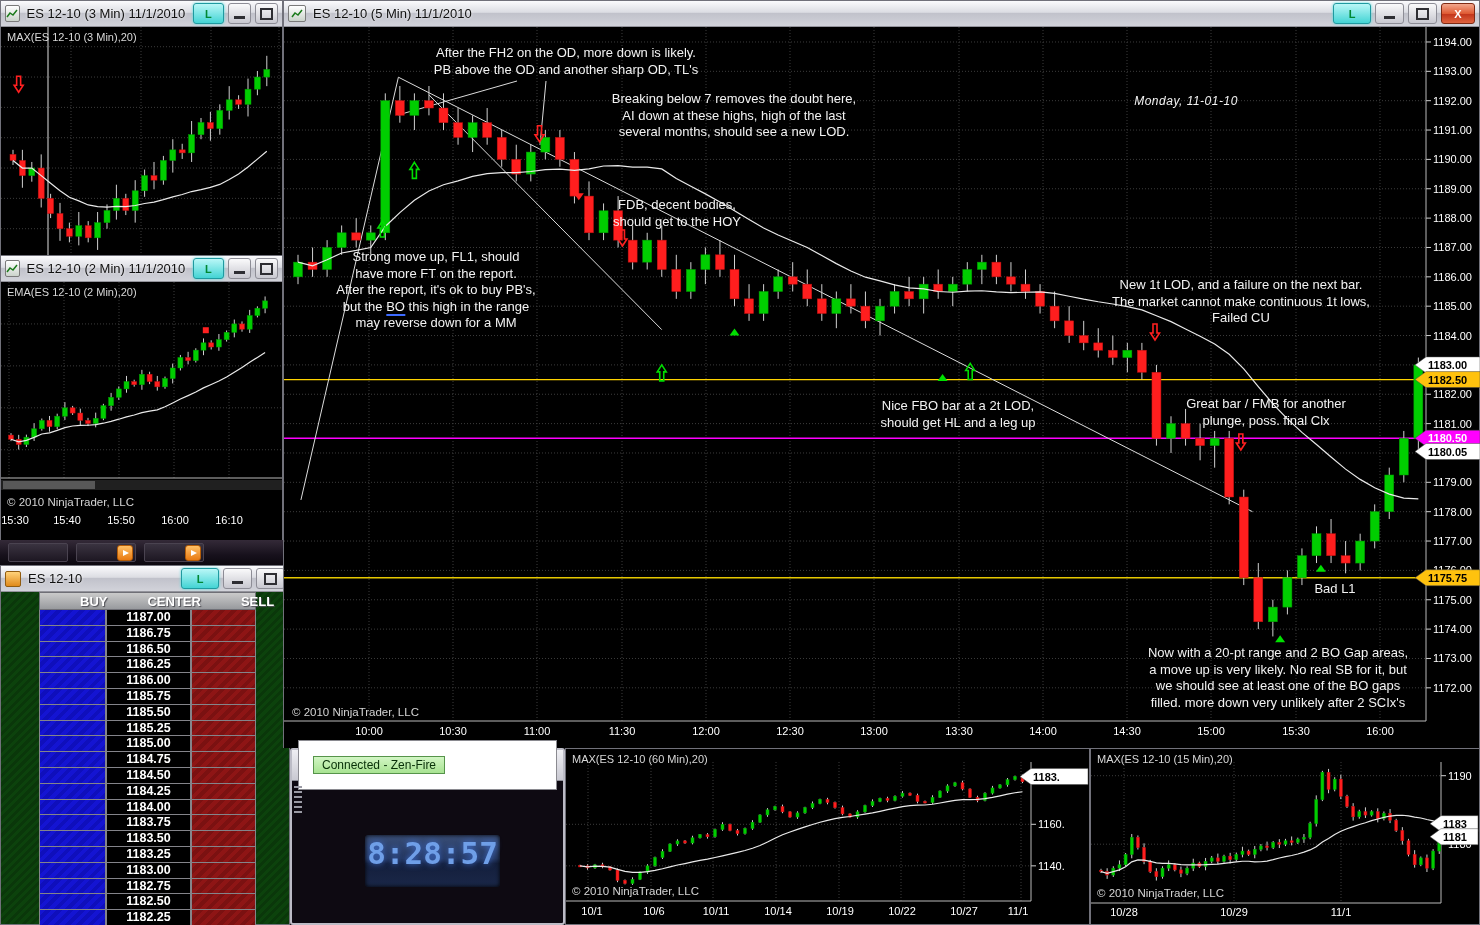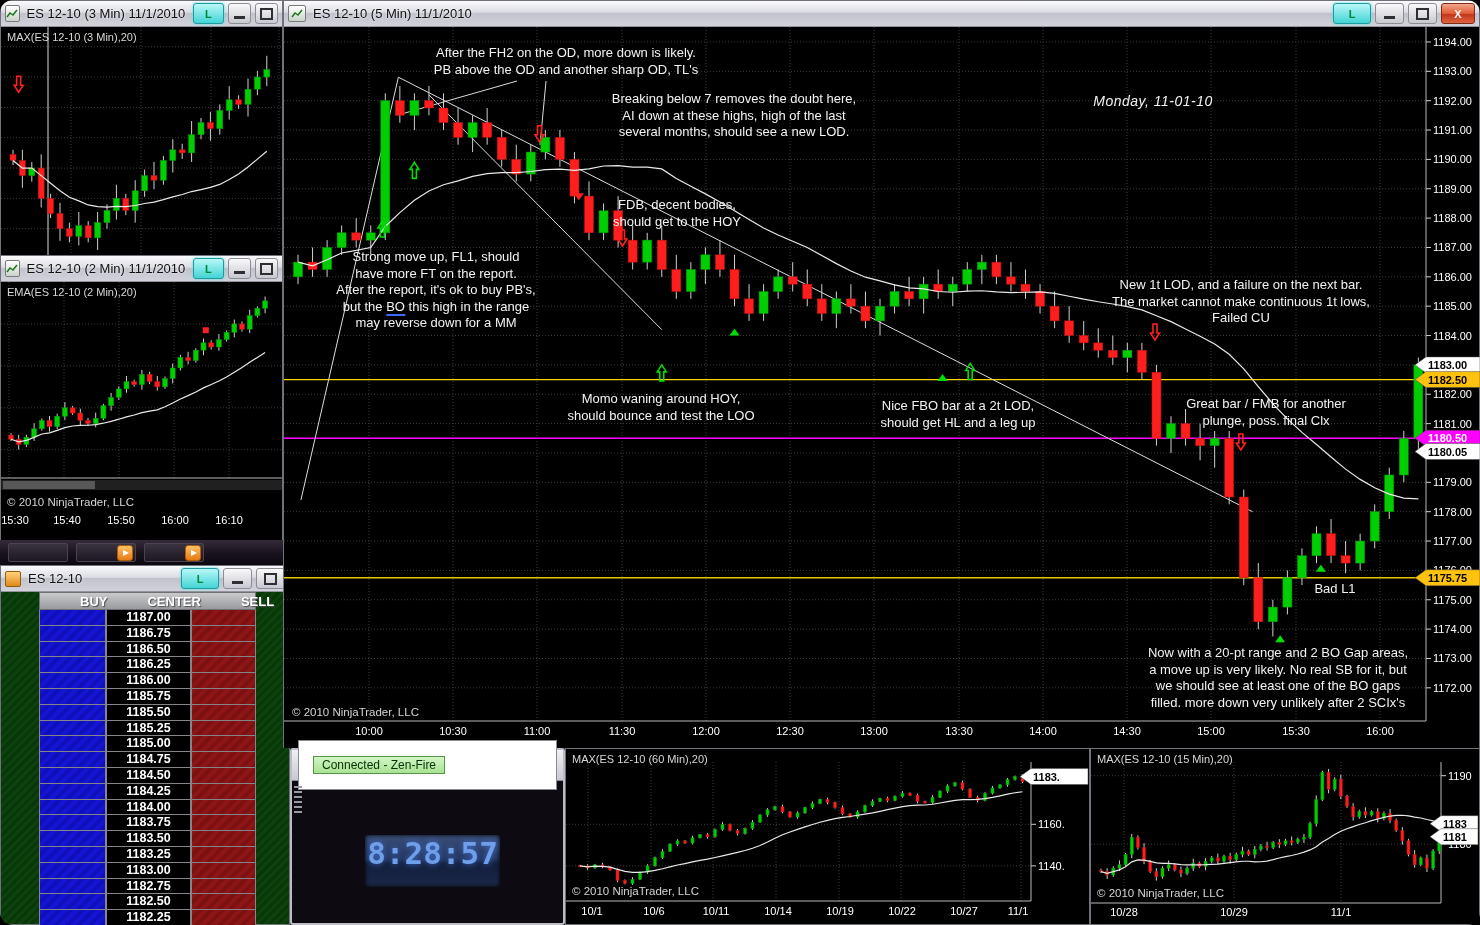--- a/index.html
+++ b/index.html
@@ -1,16 +1,16 @@
 <!DOCTYPE html>
 <html><head>
 <meta charset="utf-8">
 <style>
   html,body{margin:0;padding:0;background:#000;}
-  .stage{position:relative;width:1480px;height:925px;overflow:hidden;background:#0d0b10;font-family:"Liberation Sans",sans-serif;border-radius:13px;}
+  .stage{position:relative;width:1480px;height:925px;overflow:hidden;background:#0d0b10;font-family:"Liberation Sans",sans-serif;}
   .window{position:absolute;box-sizing:border-box;border:1px solid #71717a;background:#000;}
   .titlebar{height:26px;display:flex;align-items:center;gap:4px;padding:0 4px;box-sizing:border-box;
     background:linear-gradient(#fbfbfd 0%,#dcdde3 45%,#c1c2cb 50%,#d2d3da 100%);
     border-bottom:1px solid #93939b;font-size:13px;color:#101010;}
   .tb-title{margin-left:3px;text-shadow:0 0 3px #ffffff;white-space:nowrap;}
   .tb-spacer{flex:1;}
   .winicon{width:16px;height:15px;border-radius:2px;background:linear-gradient(#ffffff,#cbd3cb);border:1px solid #7a7a7a;display:flex;align-items:center;justify-content:center;}
   .domicon{width:14px;height:14px;border-radius:2px;background:linear-gradient(#ffd27a,#e08a1a);border:1px solid #915c10;}
   .btn-l{width:36px;height:19px;background:linear-gradient(#b9f7f7,#43d4d4);border:1px solid #1f9aa0;border-radius:3px;
     font-weight:bold;font-size:11px;color:#083;display:flex;align-items:center;justify-content:center;box-shadow:0 0 3px #57e0e0;}
@@ -726,31 +726,27 @@
             <div>FDB, decent bodies,</div>
             <div>should get to the HOY</div>
           </div>
           <div class="ann" style="left: 152px; top: 222px;">
             <div>Strong move up, FL1, should</div>
             <div>have more FT on the report.</div>
             <div>After the report, it's ok to buy PB's,</div>
             <div>but the <span class="bo">BO</span> this high in the range</div>
             <div>may reverse down for a MM</div>
           </div>
-          <div class="ann it" style="left: 869px; top: 66px; font-size: 14px; font-style: italic;">
+          <div class="ann it" style="left: 902px; top: 66px; font-size: 12px; font-style: italic;">
             <div>Monday, 11-01-10</div>
           </div>
           <div class="ann" style="left: 957px; top: 250px;">
             <div>New 1t LOD, and a failure on the next bar.</div>
             <div>The market cannot make continuous 1t lows,</div>
             <div>Failed CU</div>
-          </div>
-          <div class="ann" style="left: 377px; top: 364px;">
-            <div>Momo waning around HOY,</div>
-            <div>should bounce and test the LOO</div>
           </div>
           <div class="ann" style="left: 674px; top: 371px;">
             <div>Nice FBO bar at a 2t LOD,</div>
             <div>should get HL and a leg up</div>
           </div>
           <div class="ann" style="left: 982px; top: 369px;">
             <div>Great bar / FMB for another</div>
             <div>plunge, poss. final Clx</div>
           </div>
           <div class="ann" style="left: 1051px; top: 554px;">

